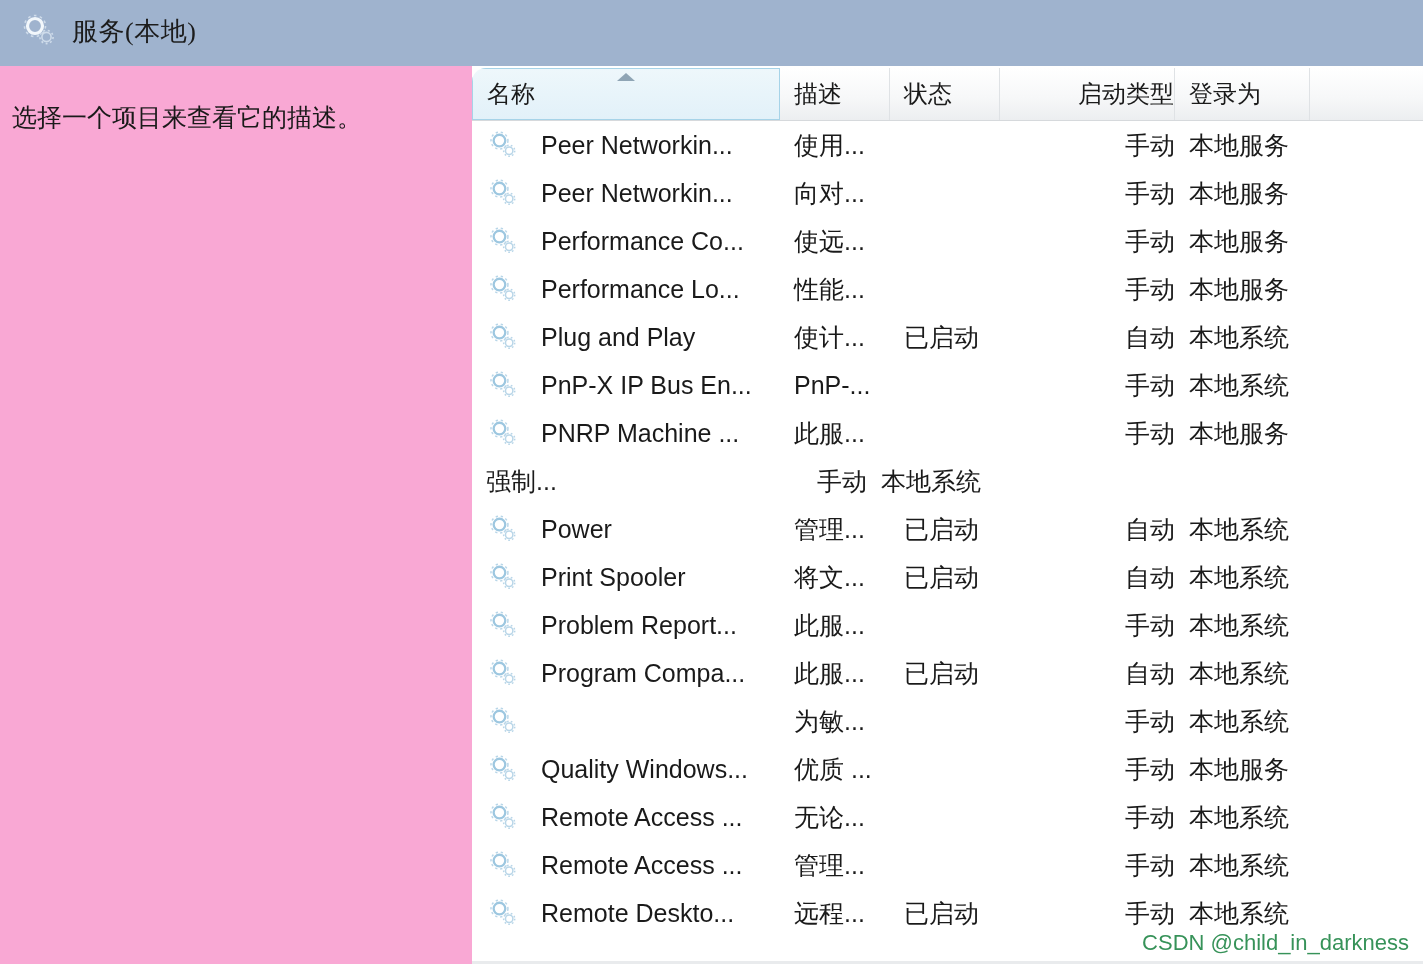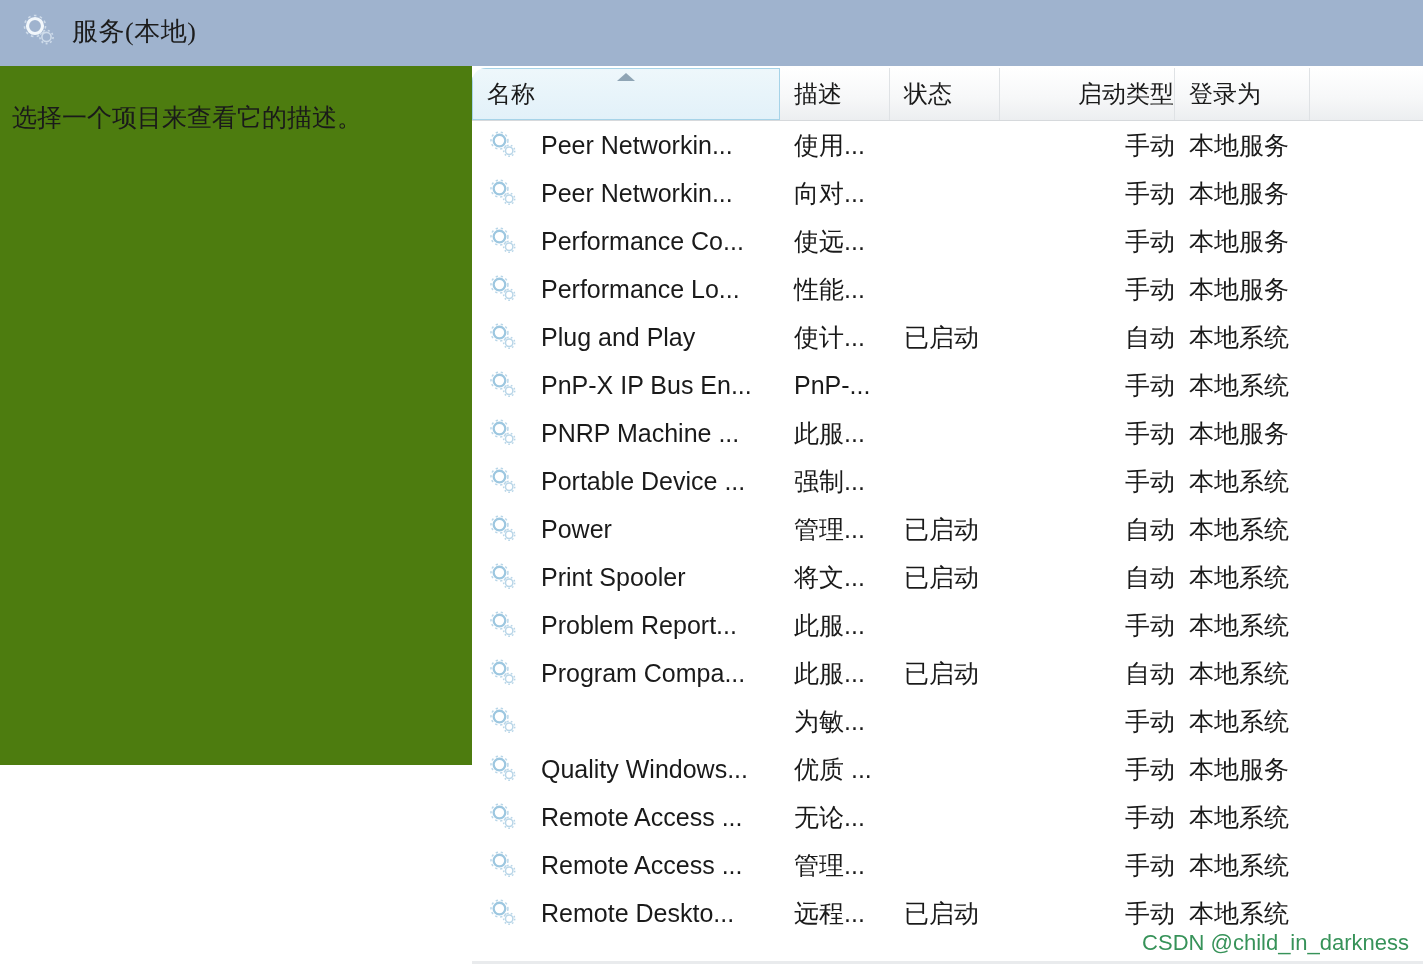--- a/index.html
+++ b/index.html
@@ -43,22 +43,22 @@
   .gear-icon {
     display: inline-block;
     line-height: 0;
   }
 
   
   #left-pane {
     position: absolute;
     left: 0; top: 66px;
     width: 472px;
-    height: 699px;
-    background: #4d7c0f;
+    height: 898px;
+    background: #f9a8d4;
   }
   #left-pane-text {
     position: absolute;
     left: 12px; top: 35px;
     font-size: 25px;
     color: #1a1a1a;
     white-space: nowrap;
   }
 
   
@@ -402,33 +402,20 @@
         </div>
         <div class="cell w-startup">
           <span class="cell-label">手动</span>
         </div>
         <div class="cell w-logon">
           <span class="cell-label">本地服务</span>
         </div>
         <div class="cell w-rest"></div>
       </div>
       <div class="row">
-        <div class="cell w-name name">
-          <span class="gear-icon"><svg width="30" height="30" viewBox="0 0 34 34">
-              <g fill="none" stroke="#9dc7e0" stroke-width="2.6">
-                <circle cx="13" cy="12" r="6.6"></circle>
-              </g>
-              <g fill="none" stroke="#b9d6e8" stroke-width="1.7">
-                <circle cx="13" cy="12" r="9.6" stroke-dasharray="2.6 3.2"></circle>
-                <circle cx="24" cy="23.5" r="4.2"></circle>
-                <circle cx="24" cy="23.5" r="6.3" stroke-dasharray="1.9 2.5"></circle>
-              </g>
-            </svg></span>
-          <span class="cell-label">Portable Device ...</span>
-        </div>
         <div class="cell w-desc">
           <span class="cell-label">强制...</span>
         </div>
         <div class="cell w-status">
           <span class="cell-label"></span>
         </div>
         <div class="cell w-startup">
           <span class="cell-label">手动</span>
         </div>
         <div class="cell w-logon">

